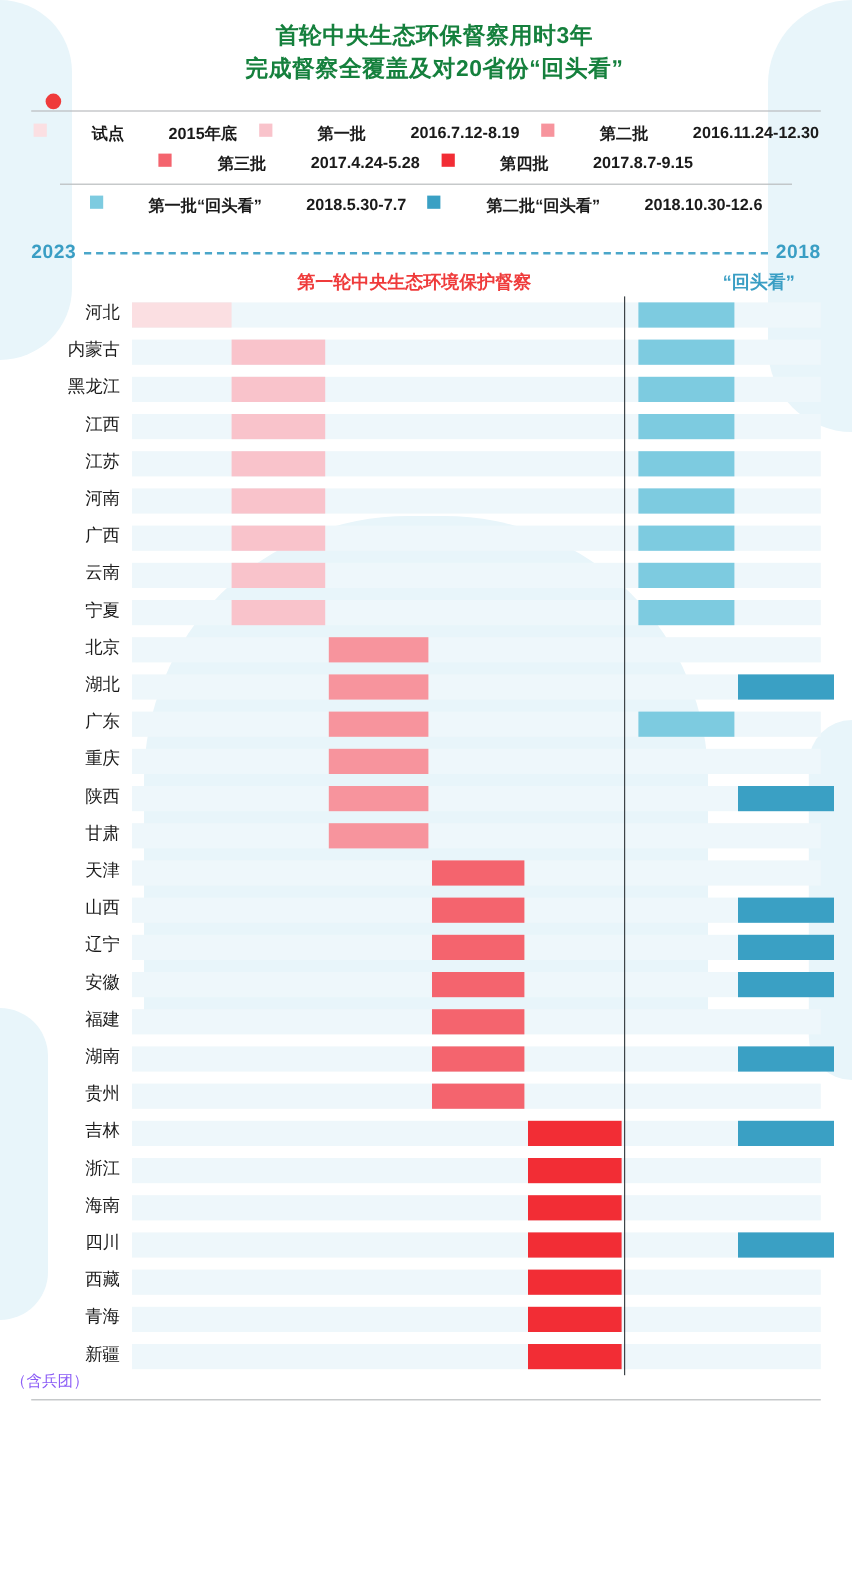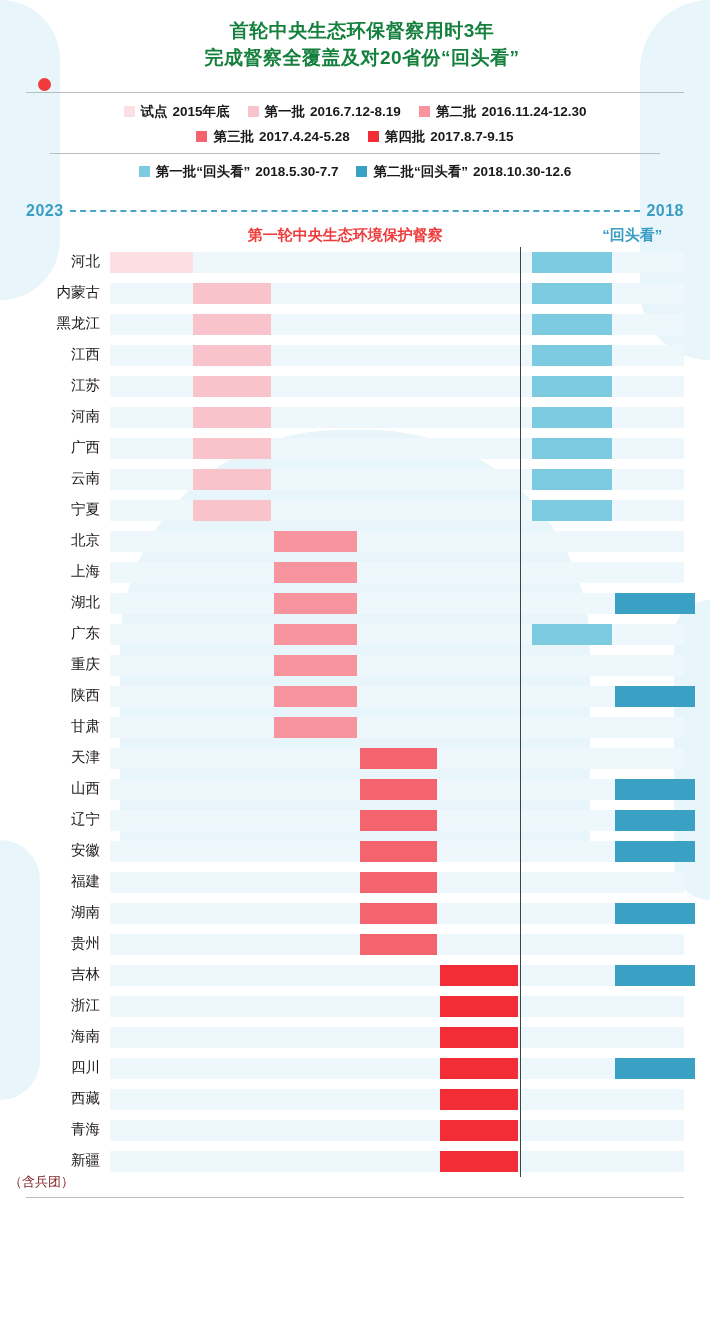--- a/index.html
+++ b/index.html
@@ -49,21 +49,21 @@
 
   
   .legend { padding: 10px 24px 2px 24px; }
   .legend-row {
     display:flex; justify-content:center; align-items:center;
     flex-wrap:nowrap;
     font-size:13.5px; color:#1a1a1a; font-weight:bold;
     margin-bottom:7px;
     white-space:nowrap;
   }
-  .legend-item { display:flex; align-items:center; margin:0 9px; }
+  .legend-item { display:flex; margin:0 9px;gap:32px; }
   .legend-swatch { width:11px; height:11px; margin-right:6px; display:inline-block; }
   .legend-label { margin-right:5px; }
   .legend-date { font-weight:bold; }
   .legend-rule {
     margin:5px 26px 0 26px;
     border-top:1px solid #b9bcbe;
   }
   .legend-row2 { margin-top:9px; }
 
   
@@ -131,21 +131,21 @@
     top:0; bottom:0;
     width:1px;
     background:#3d4448;
     z-index:5;
   }
   .footnote {
     width:84px;
     text-align:right;
     padding-right:10px;
     font-size:13px;
-    color:#7f1d1d;
+    color:#8b5cf6;
     margin-top:-4px;
   }
   .bottom-rule {
     margin: 6px 26px 0 26px;
     border-top:1px solid #b9bcbe;
   }
 </style>
 </head>
 <body>
 
@@ -297,27 +297,20 @@
         </div>
       </div>
       <div class="row">
         <div class="row-label">北京</div>
         <div class="row-track">
           <div class="track-bg"></div>
           <div class="bar" style="left: 28.5%; width: 14.5%; background: rgb(247, 148, 157);"></div>
         </div>
       </div>
       <div class="row">
-        <div class="row-label">上海</div>
-        <div class="row-track">
-          <div class="track-bg"></div>
-          <div class="bar" style="left: 28.5%; width: 14.5%; background: rgb(247, 148, 157);"></div>
-        </div>
-      </div>
-      <div class="row">
         <div class="row-label">湖北</div>
         <div class="row-track">
           <div class="track-bg"></div>
           <div class="bar" style="left: 28.5%; width: 14.5%; background: rgb(247, 148, 157);"></div>
           <div class="bar" style="left: 88%; width: 14%; background: rgb(58, 160, 196);"></div>
         </div>
       </div>
       <div class="row">
         <div class="row-label">广东</div>
         <div class="row-track">

